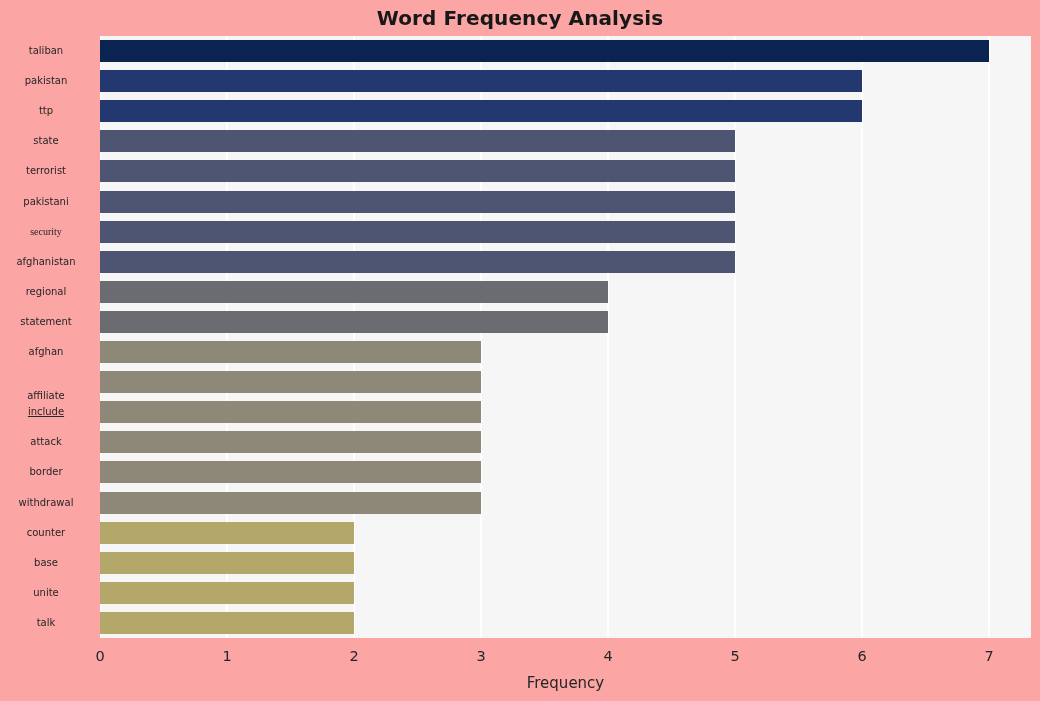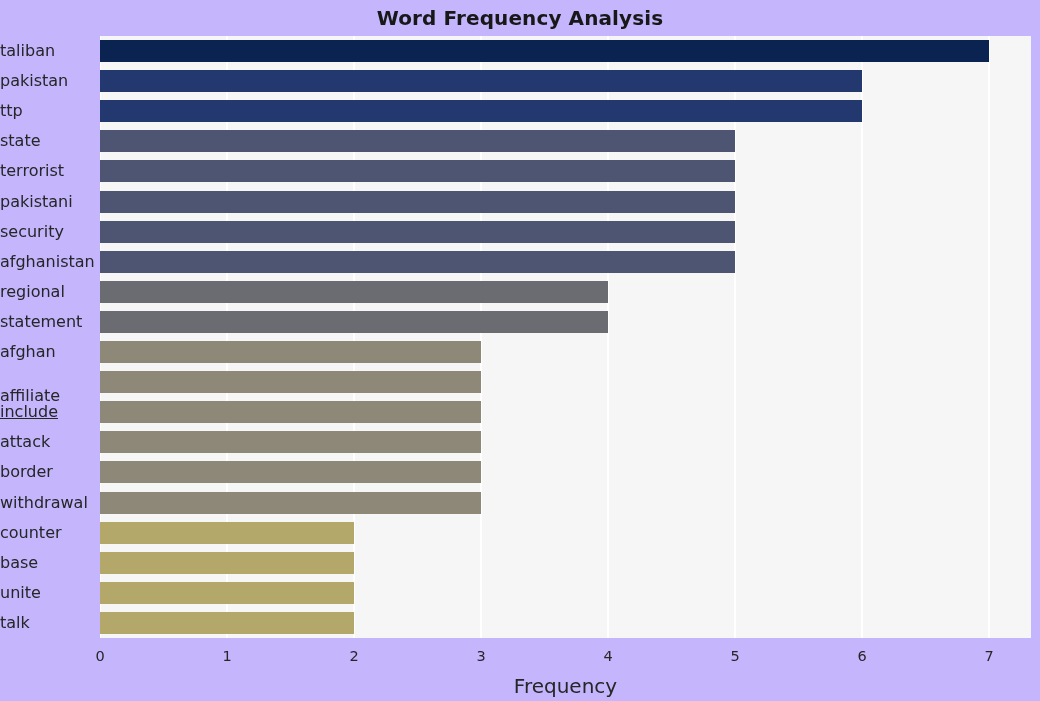--- a/index.html
+++ b/index.html
@@ -10,21 +10,21 @@
   body {
     width: 1040px;
     height: 701px;
     font-family: "DejaVu Sans", "Liberation Sans", sans-serif;
     overflow: hidden;
   }
   #figure {
     position: relative;
     width: 1040px;
     height: 701px;
-    background: #c4b5fd;
+    background: #fca5a5;
   }
   #chart-title {
     position: absolute;
     left: 0;
     top: 6px;
     width: 1040px;
     text-align: center;
     font-size: 20px;
     font-weight: bold;
     color: #181818;
@@ -56,22 +56,22 @@
     position: absolute;
     left: 0;
     top: 36px;
     width: 92px;
     height: 602px;
   }
   .y-tick-label {
     position: absolute;
     right: 0;
     width: 92px;
-    text-align: left;
-    font-size: 16px;
+    text-align: center;
+    font-size: 10px;
     color: #262626;
     line-height: 16px;
   }
   #x-tick-labels {
     position: absolute;
     left: 0;
     top: 648px;
     width: 1040px;
     height: 22px;
   }
@@ -83,21 +83,21 @@
     text-align: center;
     font-size: 14.5px;
     color: #262626;
   }
   #x-axis-label {
     position: absolute;
     left: 100px;
     top: 674px;
     width: 931px;
     text-align: center;
-    font-size: 20px;
+    font-size: 15px;
     color: #262626;
   }
 </style>
 </head>
 <body>
 
 <div id="figure">
 
   <div id="chart-title">Word Frequency Analysis</div>
 
@@ -136,21 +136,21 @@
       </div>
   </div>
 
   <div id="y-tick-labels">
       <div class="y-tick-label" style="top: 7.05px;">taliban</div>
       <div class="y-tick-label" style="top: 37.15px;">pakistan</div>
       <div class="y-tick-label" style="top: 67.25px;">ttp</div>
       <div class="y-tick-label" style="top: 97.35px;">state</div>
       <div class="y-tick-label" style="top: 127.45px;">terrorist</div>
       <div class="y-tick-label" style="top: 157.55px;">pakistani</div>
-      <div class="y-tick-label" style="top: 187.65px;">security</div>
+      <div class="y-tick-label" style="top: 187.65px; font-family: Liberation Serif, serif;">security</div>
       <div class="y-tick-label" style="top: 217.75px;">afghanistan</div>
       <div class="y-tick-label" style="top: 247.85px; padding-left: 44px;">regional</div>
       <div class="y-tick-label" style="top: 277.95px;">statement</div>
       <div class="y-tick-label" style="top: 308.05px;">afghan</div>
       <div class="y-tick-label" style="top: 352px;">affiliate</div>
       <div class="y-tick-label" style="top: 368.25px; text-decoration: underline;">include</div>
       <div class="y-tick-label" style="top: 398.35px;">attack</div>
       <div class="y-tick-label" style="top: 428.45px;">border</div>
       <div class="y-tick-label" style="top: 458.55px;">withdrawal</div>
       <div class="y-tick-label" style="top: 488.65px;">counter</div>

